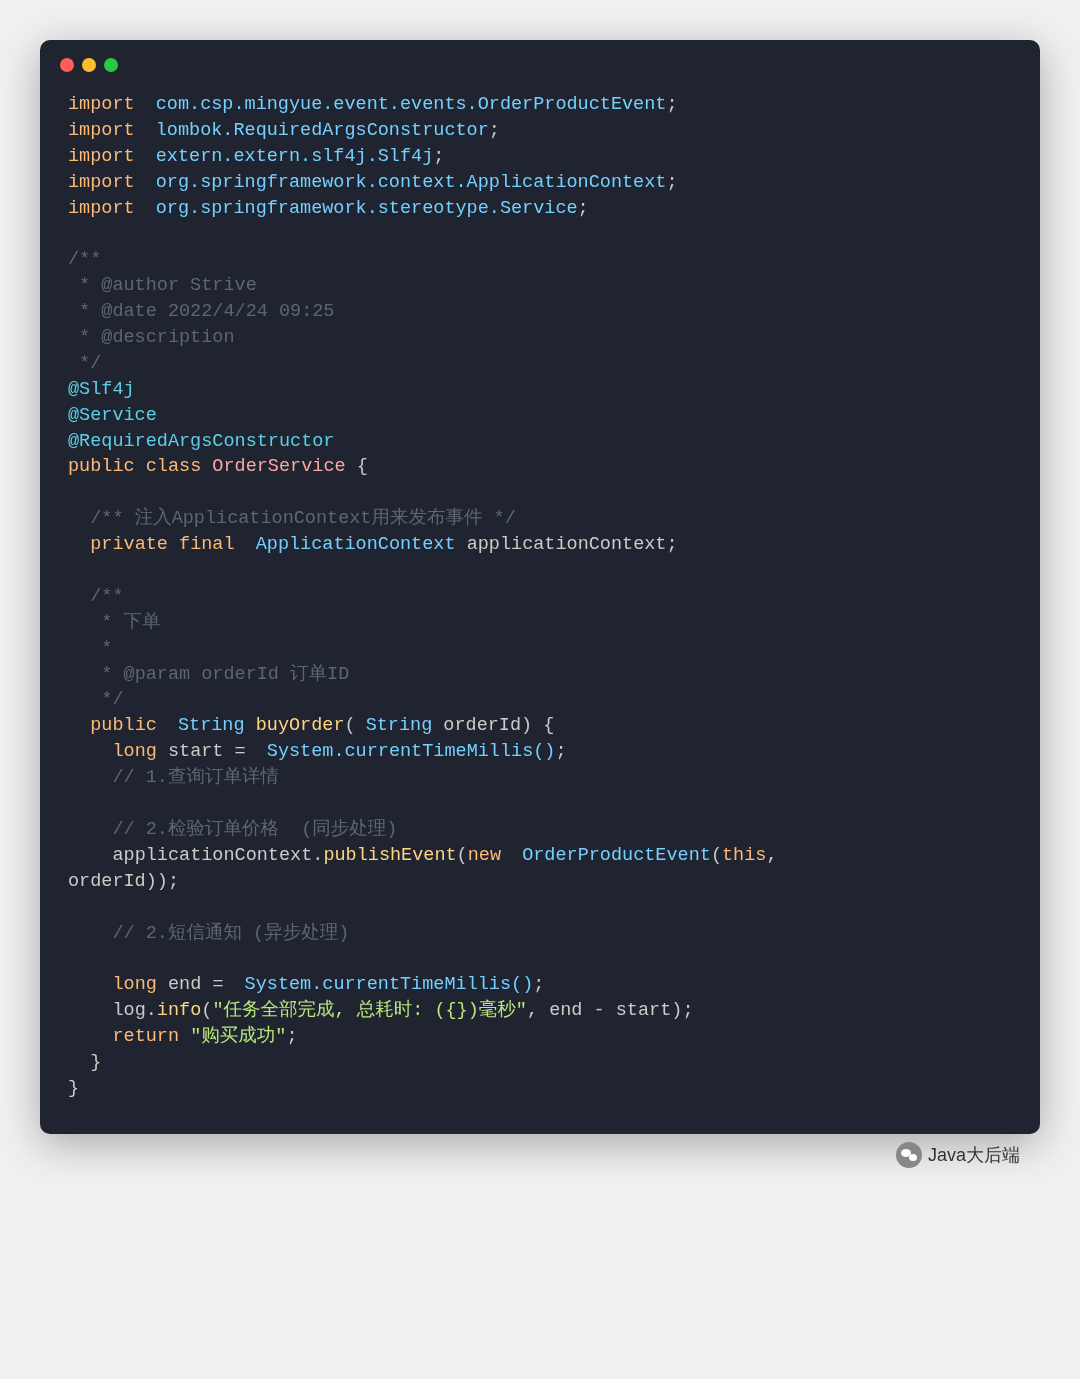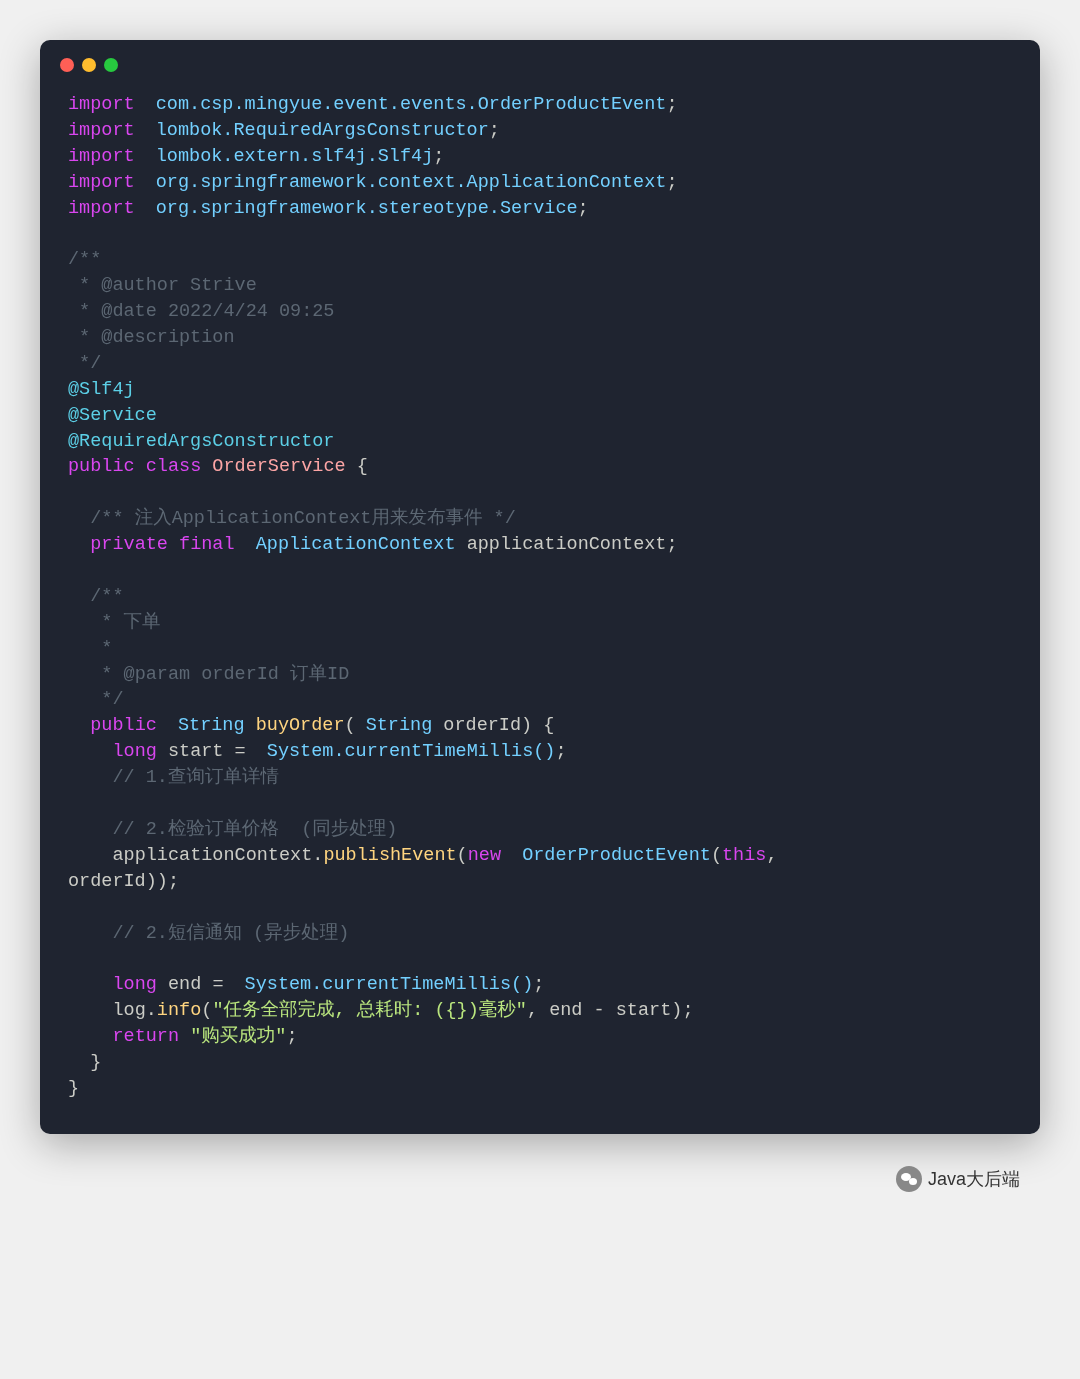--- a/index.html
+++ b/index.html
@@ -29,35 +29,35 @@
     .dot-red { background: #ff5f56; }
     .dot-yellow { background: #ffbd2e; }
     .dot-green { background: #27c93f; }
     .code {
       padding: 12px 28px 32px 28px;
       font-size: 18.5px;
       line-height: 1.4;
       white-space: pre;
       color: #cbccc6;
     }
-    .kw { color: #d946ef; }       
+    .kw { color: #fdba74; }       
     .pkg { color: #73d0ff; margin-left: 10px; }     
     .ann { color: #5ccfe6; }      
     .cls { color: #fca5a5; }      
     .fn { color: #ffd580; font-family: Liberation Mono, monospace; }       
     .str { color: #bae67e; }      
     .cmt { color: #5c6773; }      
     .ident { color: #cbccc6; }
     .punct { color: #cbccc6; }
     .footer {
       display: flex;
       justify-content: flex-end;
       align-items: center;
       gap: 6px;
-      padding: 32px 20px 0 0;
+      padding: 8px 20px 0 0;
       font-family: -apple-system, "PingFang SC", "Microsoft YaHei", sans-serif;
       font-size: 18px;
       color: #333;
     }
     .wechat-icon {
       width: 26px;
       height: 26px;
       background: #888;
       border-radius: 50%;
       display: inline-flex;
@@ -86,21 +86,21 @@
 <body>
 
 <div class="window">
   <div class="titlebar">
     <span class="dot dot-red"></span>
     <span class="dot dot-yellow"></span>
     <span class="dot dot-green"></span>
   </div>
   <div class="code"><span class="kw">import</span> <span class="pkg">com.csp.mingyue.event.events.OrderProductEvent</span><span class="punct">;</span>
 <span class="kw">import</span> <span class="pkg">lombok.RequiredArgsConstructor</span><span class="punct">;</span>
-<span class="kw">import</span> <span class="pkg">lombok.extern.slf4j.Slf4j</span><span class="punct">;</span>
+<span class="kw">import</span> <span class="pkg">extern.extern.slf4j.Slf4j</span><span class="punct">;</span>
 <span class="kw">import</span> <span class="pkg">org.springframework.context.ApplicationContext</span><span class="punct">;</span>
 <span class="kw">import</span> <span class="pkg">org.springframework.stereotype.Service</span><span class="punct">;</span>
 
 <span class="cmt">/**</span>
 <span class="cmt"> * @author Strive</span>
 <span class="cmt"> * @date 2022/4/24 09:25</span>
 <span class="cmt"> * @description</span>
 <span class="cmt"> */</span>
 <span class="ann">@Slf4j</span>
 <span class="ann">@Service</span>

